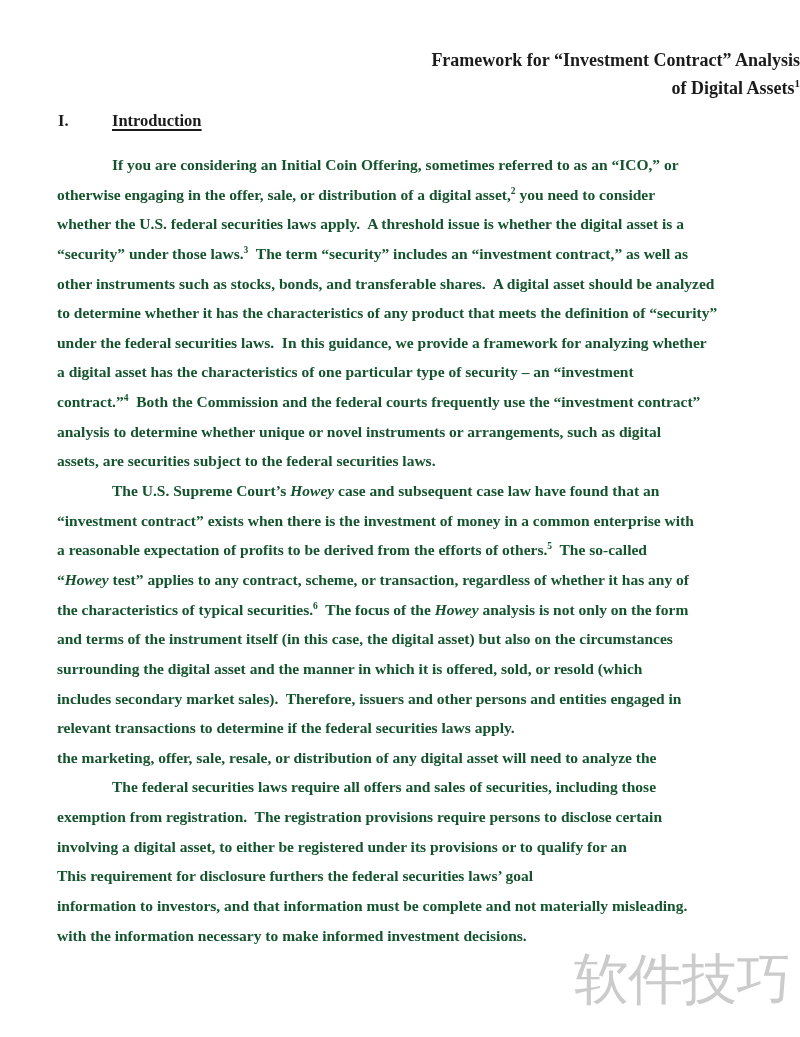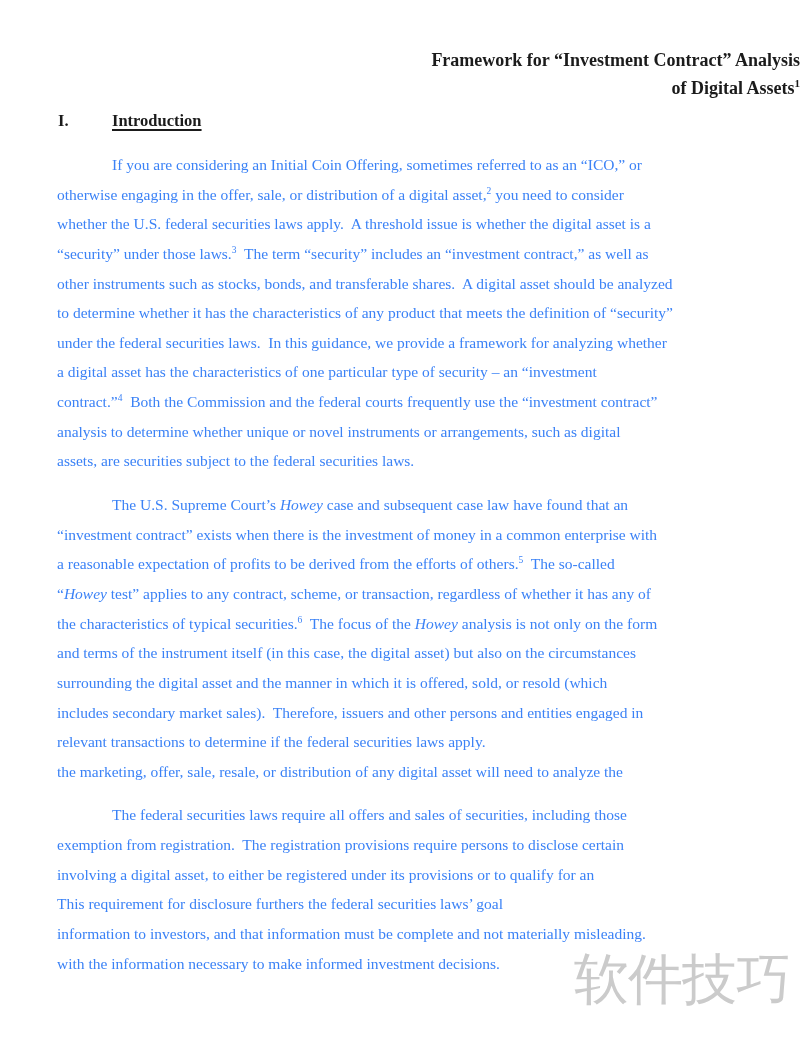--- a/index.html
+++ b/index.html
@@ -54,23 +54,24 @@
   .section-title {
     text-decoration: underline;
     text-decoration-thickness: 1.5px;
     text-underline-offset: 3px;
   }
   .doc-body {
     position: absolute;
     top: 150px; left: 57px;
     width: 690px;
     font-size: 15.5px;
-    color: #3b82f6;
+    color: #14532d;
+    font-weight: bold;
   }
-  .para { margin-top: 14px; }
+  .para { }
   .para:first-child { margin-top: 0; }
   .line {
     white-space: pre;
     height: 29.65px;
     line-height: 29.65px;
   }
   .line.indent { padding-left: 55px; }
   .line .i { font-style: italic; }
   .line sup {
     font-size: 9.5px;

